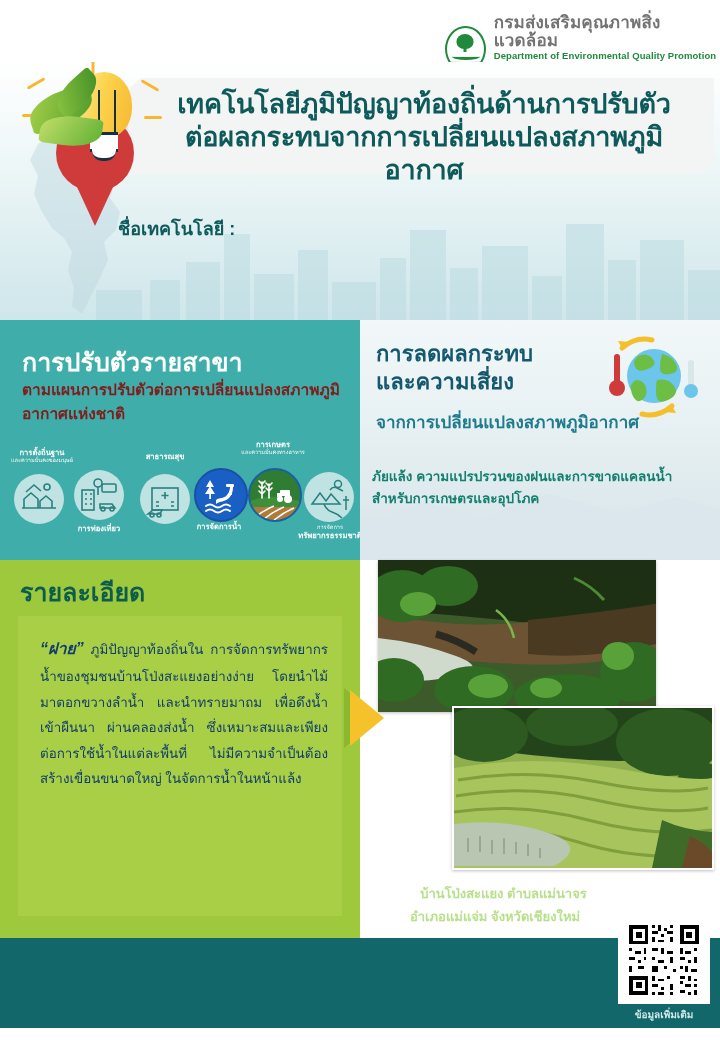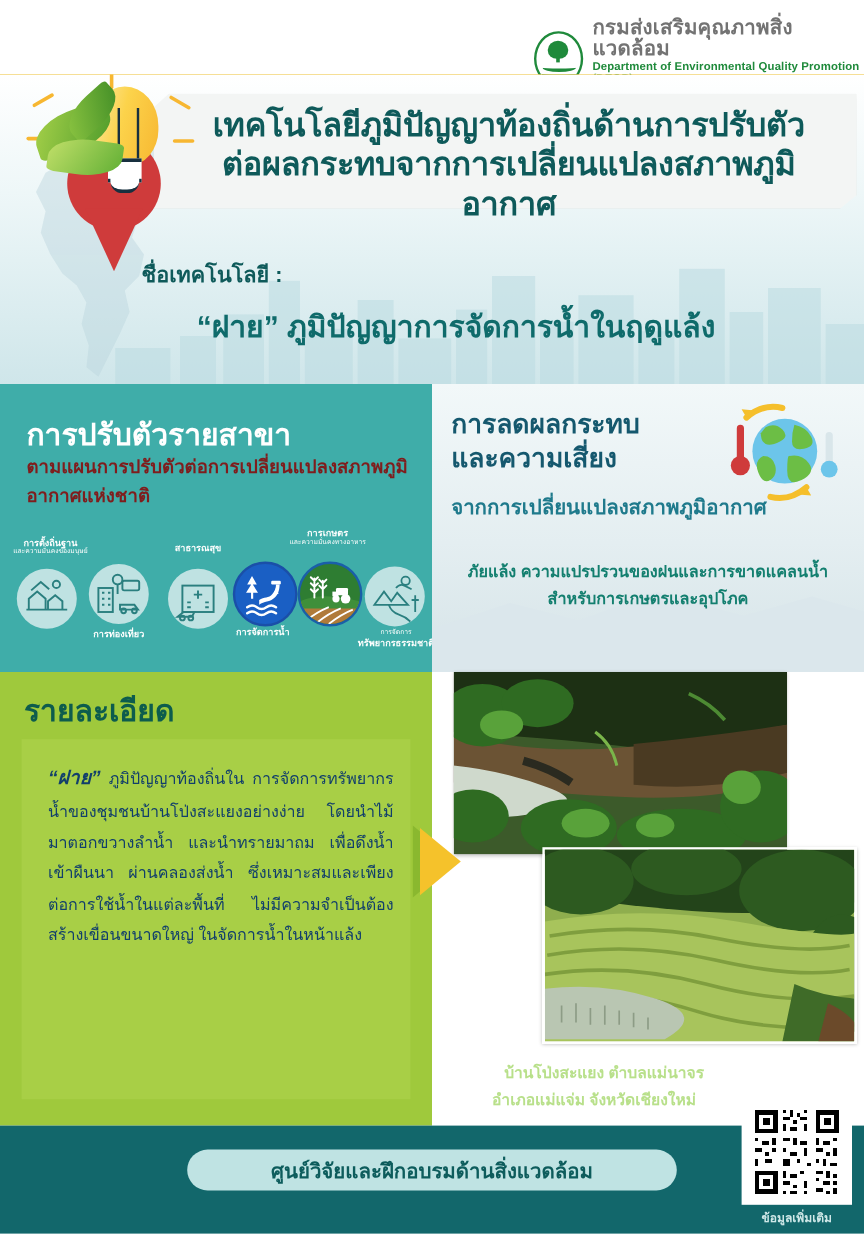--- a/index.html
+++ b/index.html
@@ -78,21 +78,21 @@
   .sector .cap{font-size:7.6px;color:#ffffff;text-align:center;font-weight:bold;line-height:1.2;}
   .sector .cap .sm{font-size:5.6px;font-weight:normal;display:block;}
   .sec-ico{position:absolute;inset:0;display:flex;align-items:center;justify-content:center;}
 
   .panel-risk{position:absolute;left:360px;top:320px;width:360px;height:240px;
     background:linear-gradient(180deg,#f2f8f9 0%,#e4eef1 55%,#d6e4e8 100%);overflow:hidden;}
   .risk-hill{position:absolute;left:0;bottom:0;width:360px;height:90px;background:#dbe7ec;
     clip-path:polygon(0 60%,18% 36%,34% 52%,52% 26%,72% 48%,88% 30%,100% 44%,100% 100%,0 100%);}
   .panel-risk h2{margin:0;position:absolute;left:16px;top:20px;font-size:22px;color:#15586e;font-weight:bold;line-height:1.25;}
   .panel-risk .sub2{position:absolute;left:16px;top:88px;font-size:17px;color:#1f7a8c;font-weight:bold;}
-  .risk-desc{position:absolute;left:12px;top:146px;width:336px;text-align:center;font-size:13.5px;
+  .risk-desc{position:absolute;left:12px;top:146px;width:336px;text-align:left;font-size:13.5px;
     color:#137f6f;font-weight:bold;line-height:1.6;}
   .globe-ico{position:absolute;right:18px;top:12px;width:110px;height:92px;}
 
   
   .panel-detail{position:absolute;left:0;top:560px;width:360px;height:378px;background:#9fc93c;}
   .panel-detail h2{margin:0;position:absolute;left:20px;top:12px;font-size:25px;color:#0d5c4d;font-weight:bold;}
   .detail-box{position:absolute;left:18px;top:56px;width:324px;height:300px;background:#a8cf46;}
   .detail-text{position:absolute;left:22px;top:18px;width:288px;font-size:13.4px;color:#123f6b;
     line-height:1.9;text-align:justify;}
   .detail-text .lead{font-size:16px;font-weight:bold;font-style:italic;color:#123f6b;}
@@ -187,21 +187,20 @@
       <div class="bulb"></div>
         <div class="filament"></div>
       <div class="bulb-neck"></div>
         <div class="bulb-base"></div>
       <div class="leafA"></div>
         <div class="leafC"></div>
         <div class="leafB"></div>
     </div>
 
     <div class="tech-label">ชื่อเทคโนโลยี :</div>
-    <div class="tech-name">“ฝาย” ภูมิปัญญาการจัดการน้ำในฤดูแล้ง</div>
   </div>
 
   <div class="panel-adapt">
     <h2>การปรับตัวรายสาขา</h2>
     <div class="sub">ตามแผนการปรับตัวต่อการเปลี่ยนแปลงสภาพภูมิอากาศแห่งชาติ</div>
 
     <div class="sectors">
 
       <div class="sector" style="left:8px;top:26px;">
         <div class="cap" style="position:absolute;top:-26px;left:-8px;width:72px;">
@@ -413,23 +412,20 @@
     </div>
   </div>
 
   <div class="footer">
     <div class="loc">
       <span class="k">สถานที่ :</span>
       <span>บ้านโป่งสะแยง ตำบลแม่นาจร</span>
       <span class="l2">อำเภอแม่แจ่ม จังหวัดเชียงใหม่</span>
     </div>
 
-    <div class="foot-pill">
-      <span>ศูนย์วิจัยและฝึกอบรมด้านสิ่งแวดล้อม</span>
-    </div>
 
     <div class="qr-wrap">
       <div class="qr-box">
         <svg viewBox="0 0 80 80" width="78" height="78" shape-rendering="crispEdges">
           <rect width="80" height="80" fill="#fff"></rect>
           <g fill="#000">
             <rect x="4" y="4" width="20" height="20"></rect>
               <rect x="8" y="8" width="12" height="12" fill="#fff"></rect>
               <rect x="11" y="11" width="6" height="6"></rect>
             <rect x="56" y="4" width="20" height="20"></rect>

